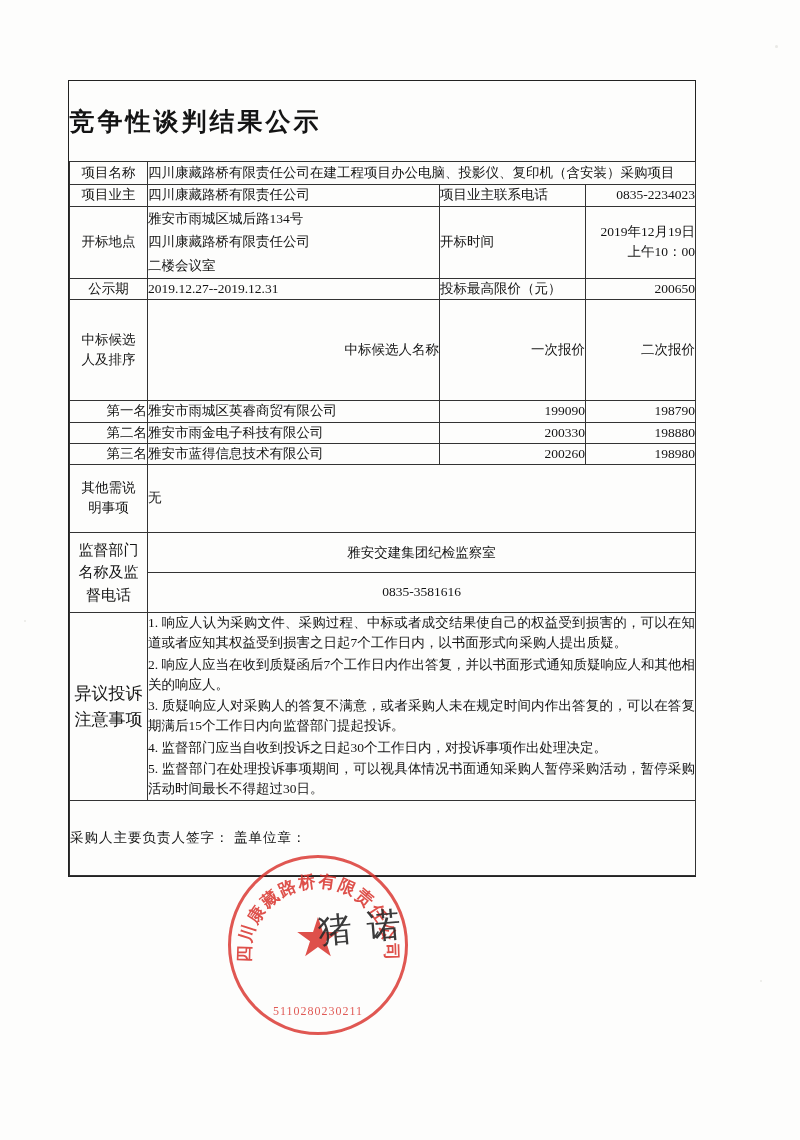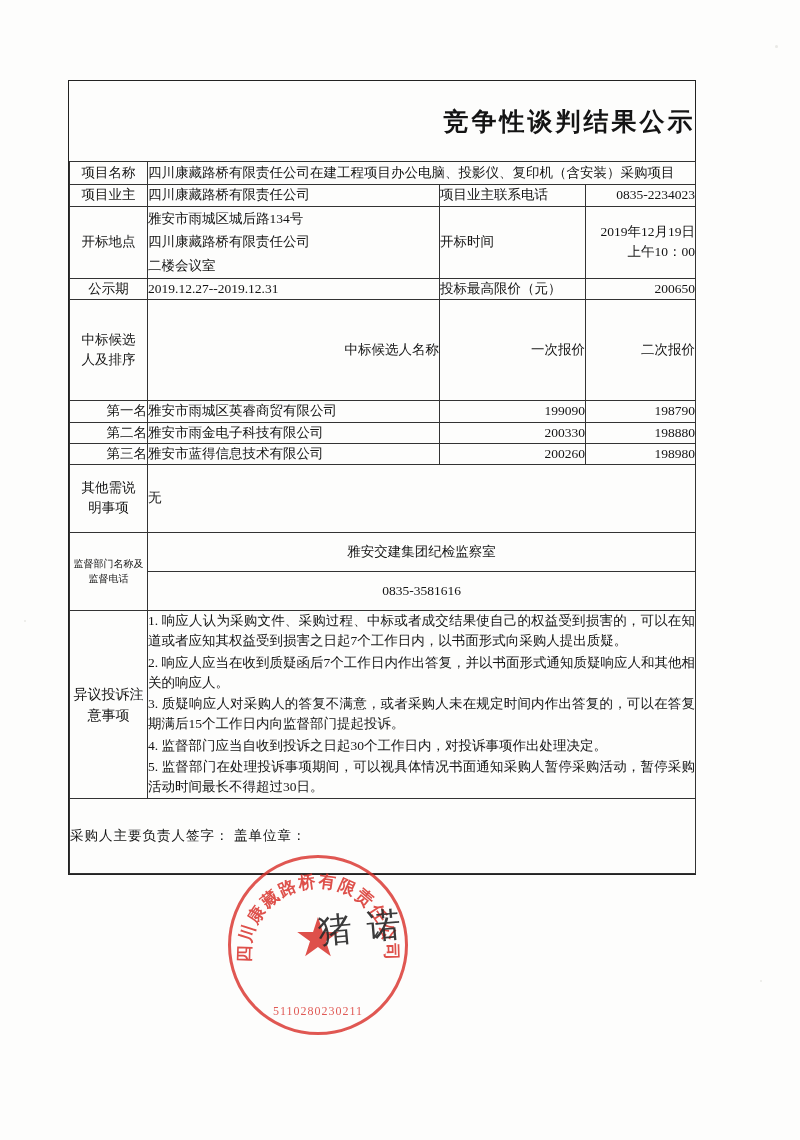--- a/index.html
+++ b/index.html
@@ -45,21 +45,21 @@
   }
   table.main td {
     border: 1px solid #333;
     padding: 0;
     vertical-align: middle;
     font-size: 13.5px;
     line-height: 1.5;
   }
   .title-cell {
     border: none !important;
-    text-align: right;
+    text-align: left;
     padding: 22px 0 20px 0 !important;
   }
   .title-text {
     font-size: 25px;
     letter-spacing: 3px;
     font-weight: 700;
     font-family: "Liberation Serif", "DejaVu Serif", serif;
   }
   .lbl {
     text-align: center;
@@ -251,29 +251,29 @@
         <td class="val-c small">198980</td>
       </tr>
 
       <tr>
         <td class="lbl nowrapline" style="padding:13px 4px;">其他需说
 明事项</td>
         <td class="val" colspan="4">无</td>
       </tr>
 
       <tr>
-        <td class="lbl" style="padding:6px 2px;font-size:10px;">监督部门名称及监督电话</td>
+        <td class="lbl" style="padding:6px 2px;font-size:15px;">监督部门名称及监督电话</td>
         <td class="supcell" colspan="4">
           <div class="sup-name">雅安交建集团纪检监察室</div>
           <div class="sup-phone">0835-3581616</div>
         </td>
       </tr>
 
       <tr>
-        <td class="lbl" style="padding:6px 2px;font-size:14px;">异议投诉注意事项</td>
+        <td class="lbl" style="padding:6px 2px;font-size:17px;">异议投诉注意事项</td>
         <td class="notes" colspan="4">
           <p>1. 响应人认为采购文件、采购过程、中标或者成交结果使自己的权益受到损害的，可以在知道或者应知其权益受到损害之日起7个工作日内，以书面形式向采购人提出质疑。</p>
           <p>2. 响应人应当在收到质疑函后7个工作日内作出答复，并以书面形式通知质疑响应人和其他相关的响应人。</p>
           <p>3. 质疑响应人对采购人的答复不满意，或者采购人未在规定时间内作出答复的，可以在答复期满后15个工作日内向监督部门提起投诉。</p>
           <p>4. 监督部门应当自收到投诉之日起30个工作日内，对投诉事项作出处理决定。</p>
           <p>5. 监督部门在处理投诉事项期间，可以视具体情况书面通知采购人暂停采购活动，暂停采购活动时间最长不得超过30日。</p>
         </td>
       </tr>
 
       <tr class="sign-row">

